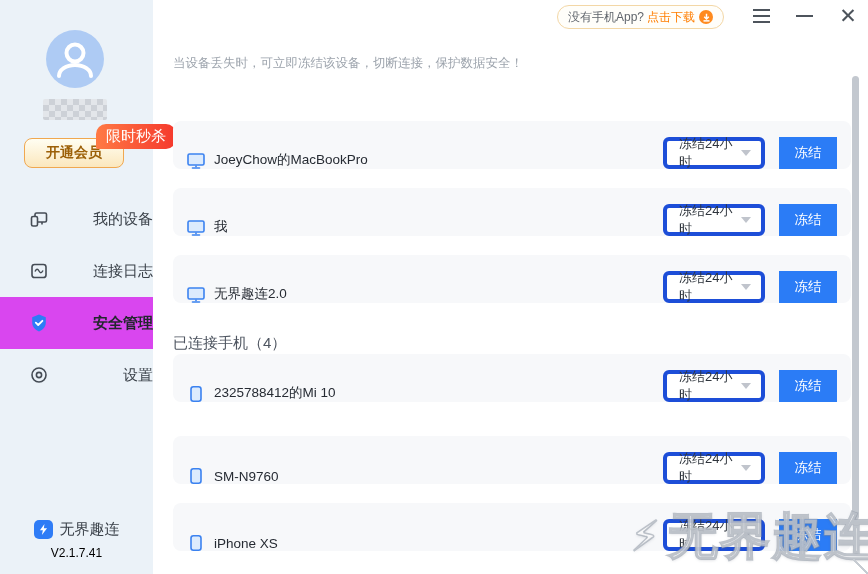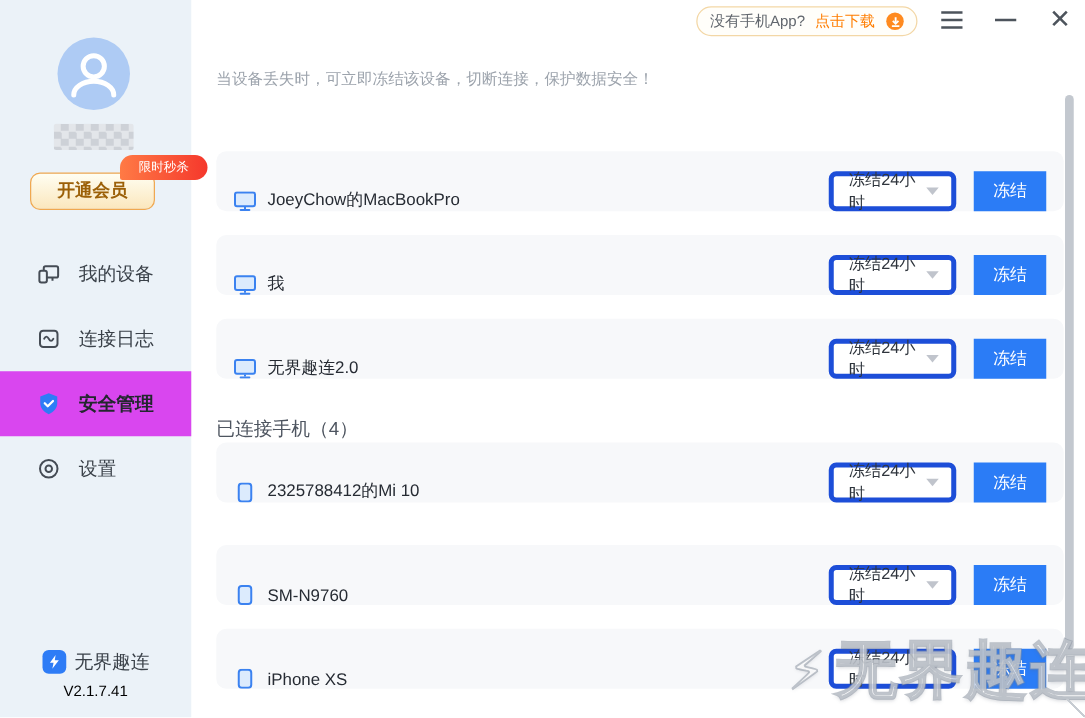--- a/index.html
+++ b/index.html
@@ -15,39 +15,39 @@
   .avatar { position:absolute; left:46px; top:30px; width:58px; height:58px; border-radius:50%;
             background:#aecbf4; display:flex; align-items:center; justify-content:center; }
   .username-blur { position:absolute; left:43px; top:99px; width:64px; height:21px;
             background:repeating-conic-gradient(#cdd1d7 0% 25%, #e3e6ea 0% 50%);
             background-size:12px 12px; border-radius:2px; }
   .vip-wrap { position:absolute; left:24px; top:138px; width:100px; height:30px; }
   .vip-btn { width:100px; height:30px; border:1.5px solid #f0a850; border-radius:8px;
             background:linear-gradient(180deg,#fffef2,#fbe7bd);
             color:#9c6008; font-weight:bold; font-size:14px; cursor:pointer;
             font-family:inherit; }
-  .vip-badge { position:absolute; left:72px; top:-14px; padding:3px 15px; font-size:10px; color:#fff;
+  .vip-badge { position:absolute; left:72px; top:-14px; padding:3px 10px; font-size:15px; color:#fff;
             background:linear-gradient(90deg,#ff7a45,#f5382c);
             border-radius:10px 10px 10px 2px; white-space:nowrap; }
   .menu { position:absolute; left:0; top:193px; width:153px; }
   .menu-item { height:52px; display:flex; align-items:center; padding-left:29px; gap:14px;
-            font-size:15px; color:#3a4149; cursor:pointer; }
+            font-size:15px; color:#3a4149; cursor:pointer;justify-content:space-between; }
   .menu-item.active { background:#d946ef; color:#23272e; font-weight:bold; }
   .mi-icon { width:20px; height:20px; display:flex; }
   .sidebar-footer { position:absolute; left:0; bottom:14px; width:153px; text-align:center; }
   .brand { display:flex; align-items:center; justify-content:center; gap:7px; }
   .brand-logo { width:19px; height:19px; border-radius:5px; background:#2e7cf6;
             display:flex; align-items:center; justify-content:center; }
   .brand-name { font-size:15px; color:#3a4149; }
   .version { margin-top:7px; font-size:12px; color:#000000; }
 
   
   .pill { position:absolute; left:557px; top:5px; height:24px; padding:0 10px;
           border:1px solid #f3d7a6; border-radius:13px; background:#fffefa;
-          display:flex; align-items:center; gap:8px; font-size:12px; color:#61666d; cursor:pointer; }
+          display:flex; align-items:center; gap:3px; font-size:12px; color:#61666d; cursor:pointer; }
   .pill .orange { color:#ff7d00; }
   .dl-icon { width:14px; height:14px; border-radius:50%; background:#ff8a1e; display:flex;
           align-items:center; justify-content:center; margin-left:1px; }
   .winctl { position:absolute; top:6px; width:20px; height:20px; display:flex; flex-direction:column;
           align-items:center; justify-content:center; cursor:pointer; color:#4d545c; }
   .hamburger { left:751px; gap:4px; }
   .hamburger i { display:block; width:17px; height:2px; background:#4d545c; }
   .minimize { left:794px; }
   .minimize i { display:block; width:17px; height:2px; background:#4d545c; }
   .close { left:838px; font-size:21px; line-height:18px; }

